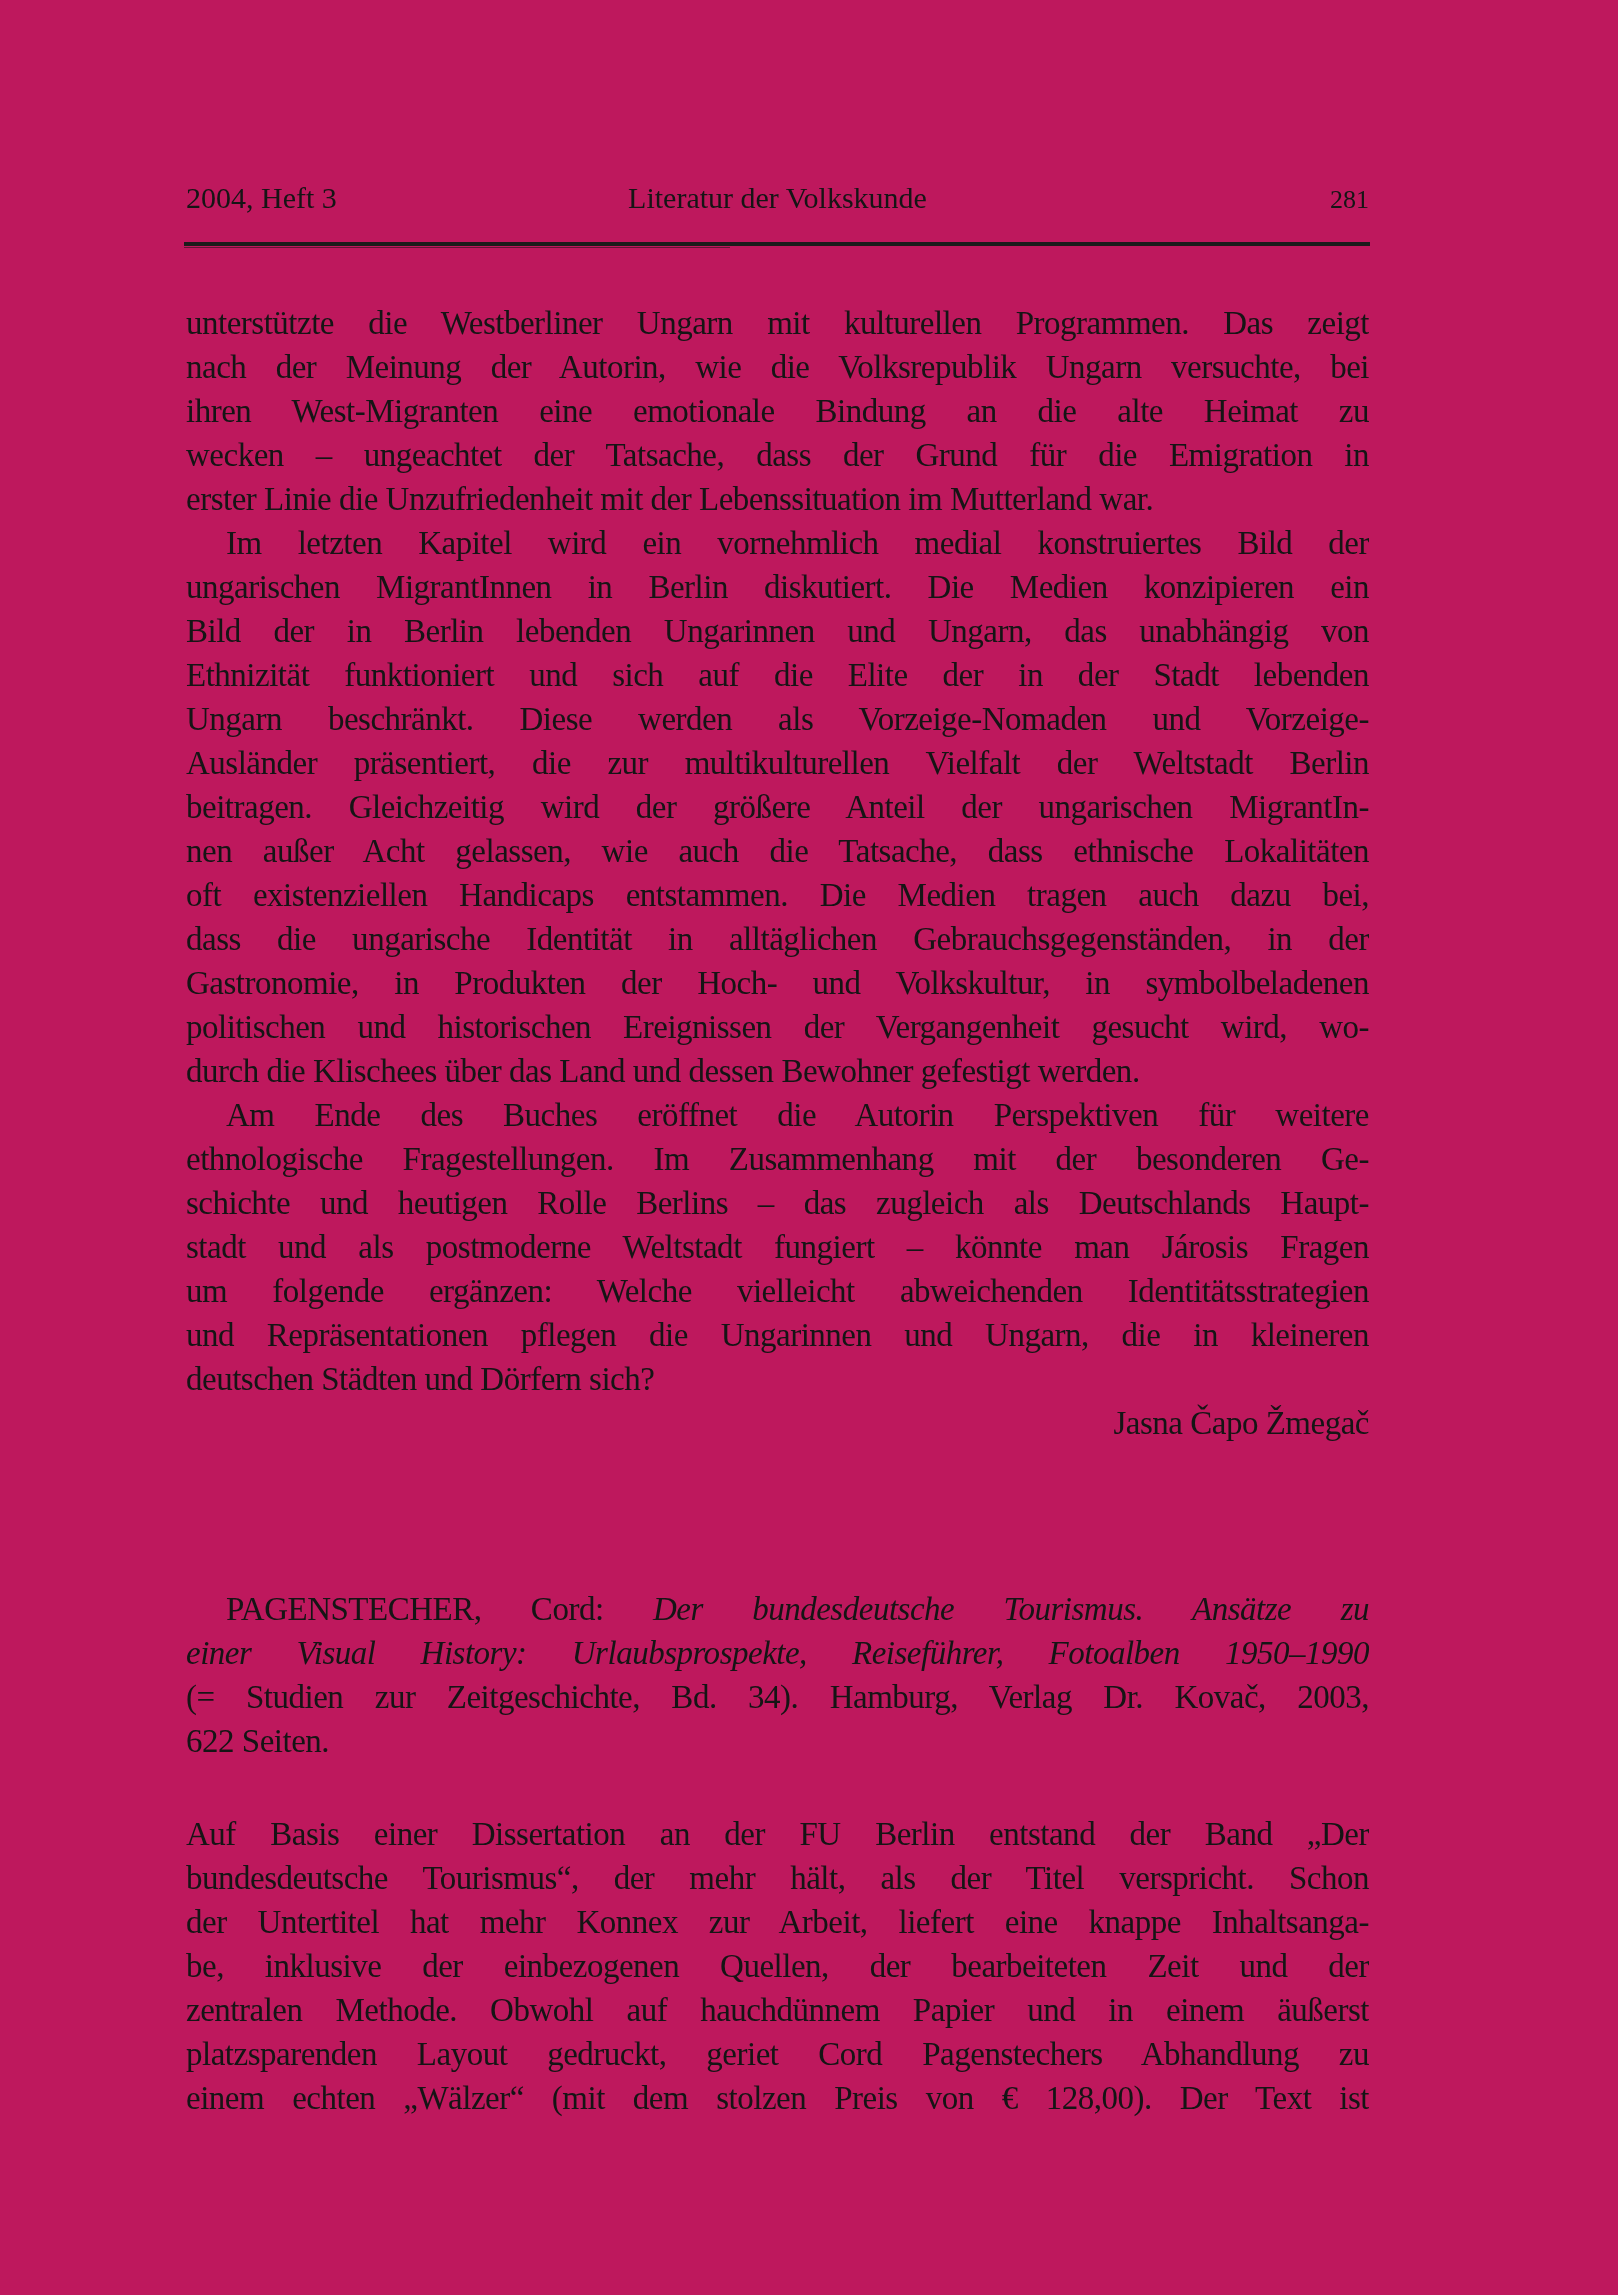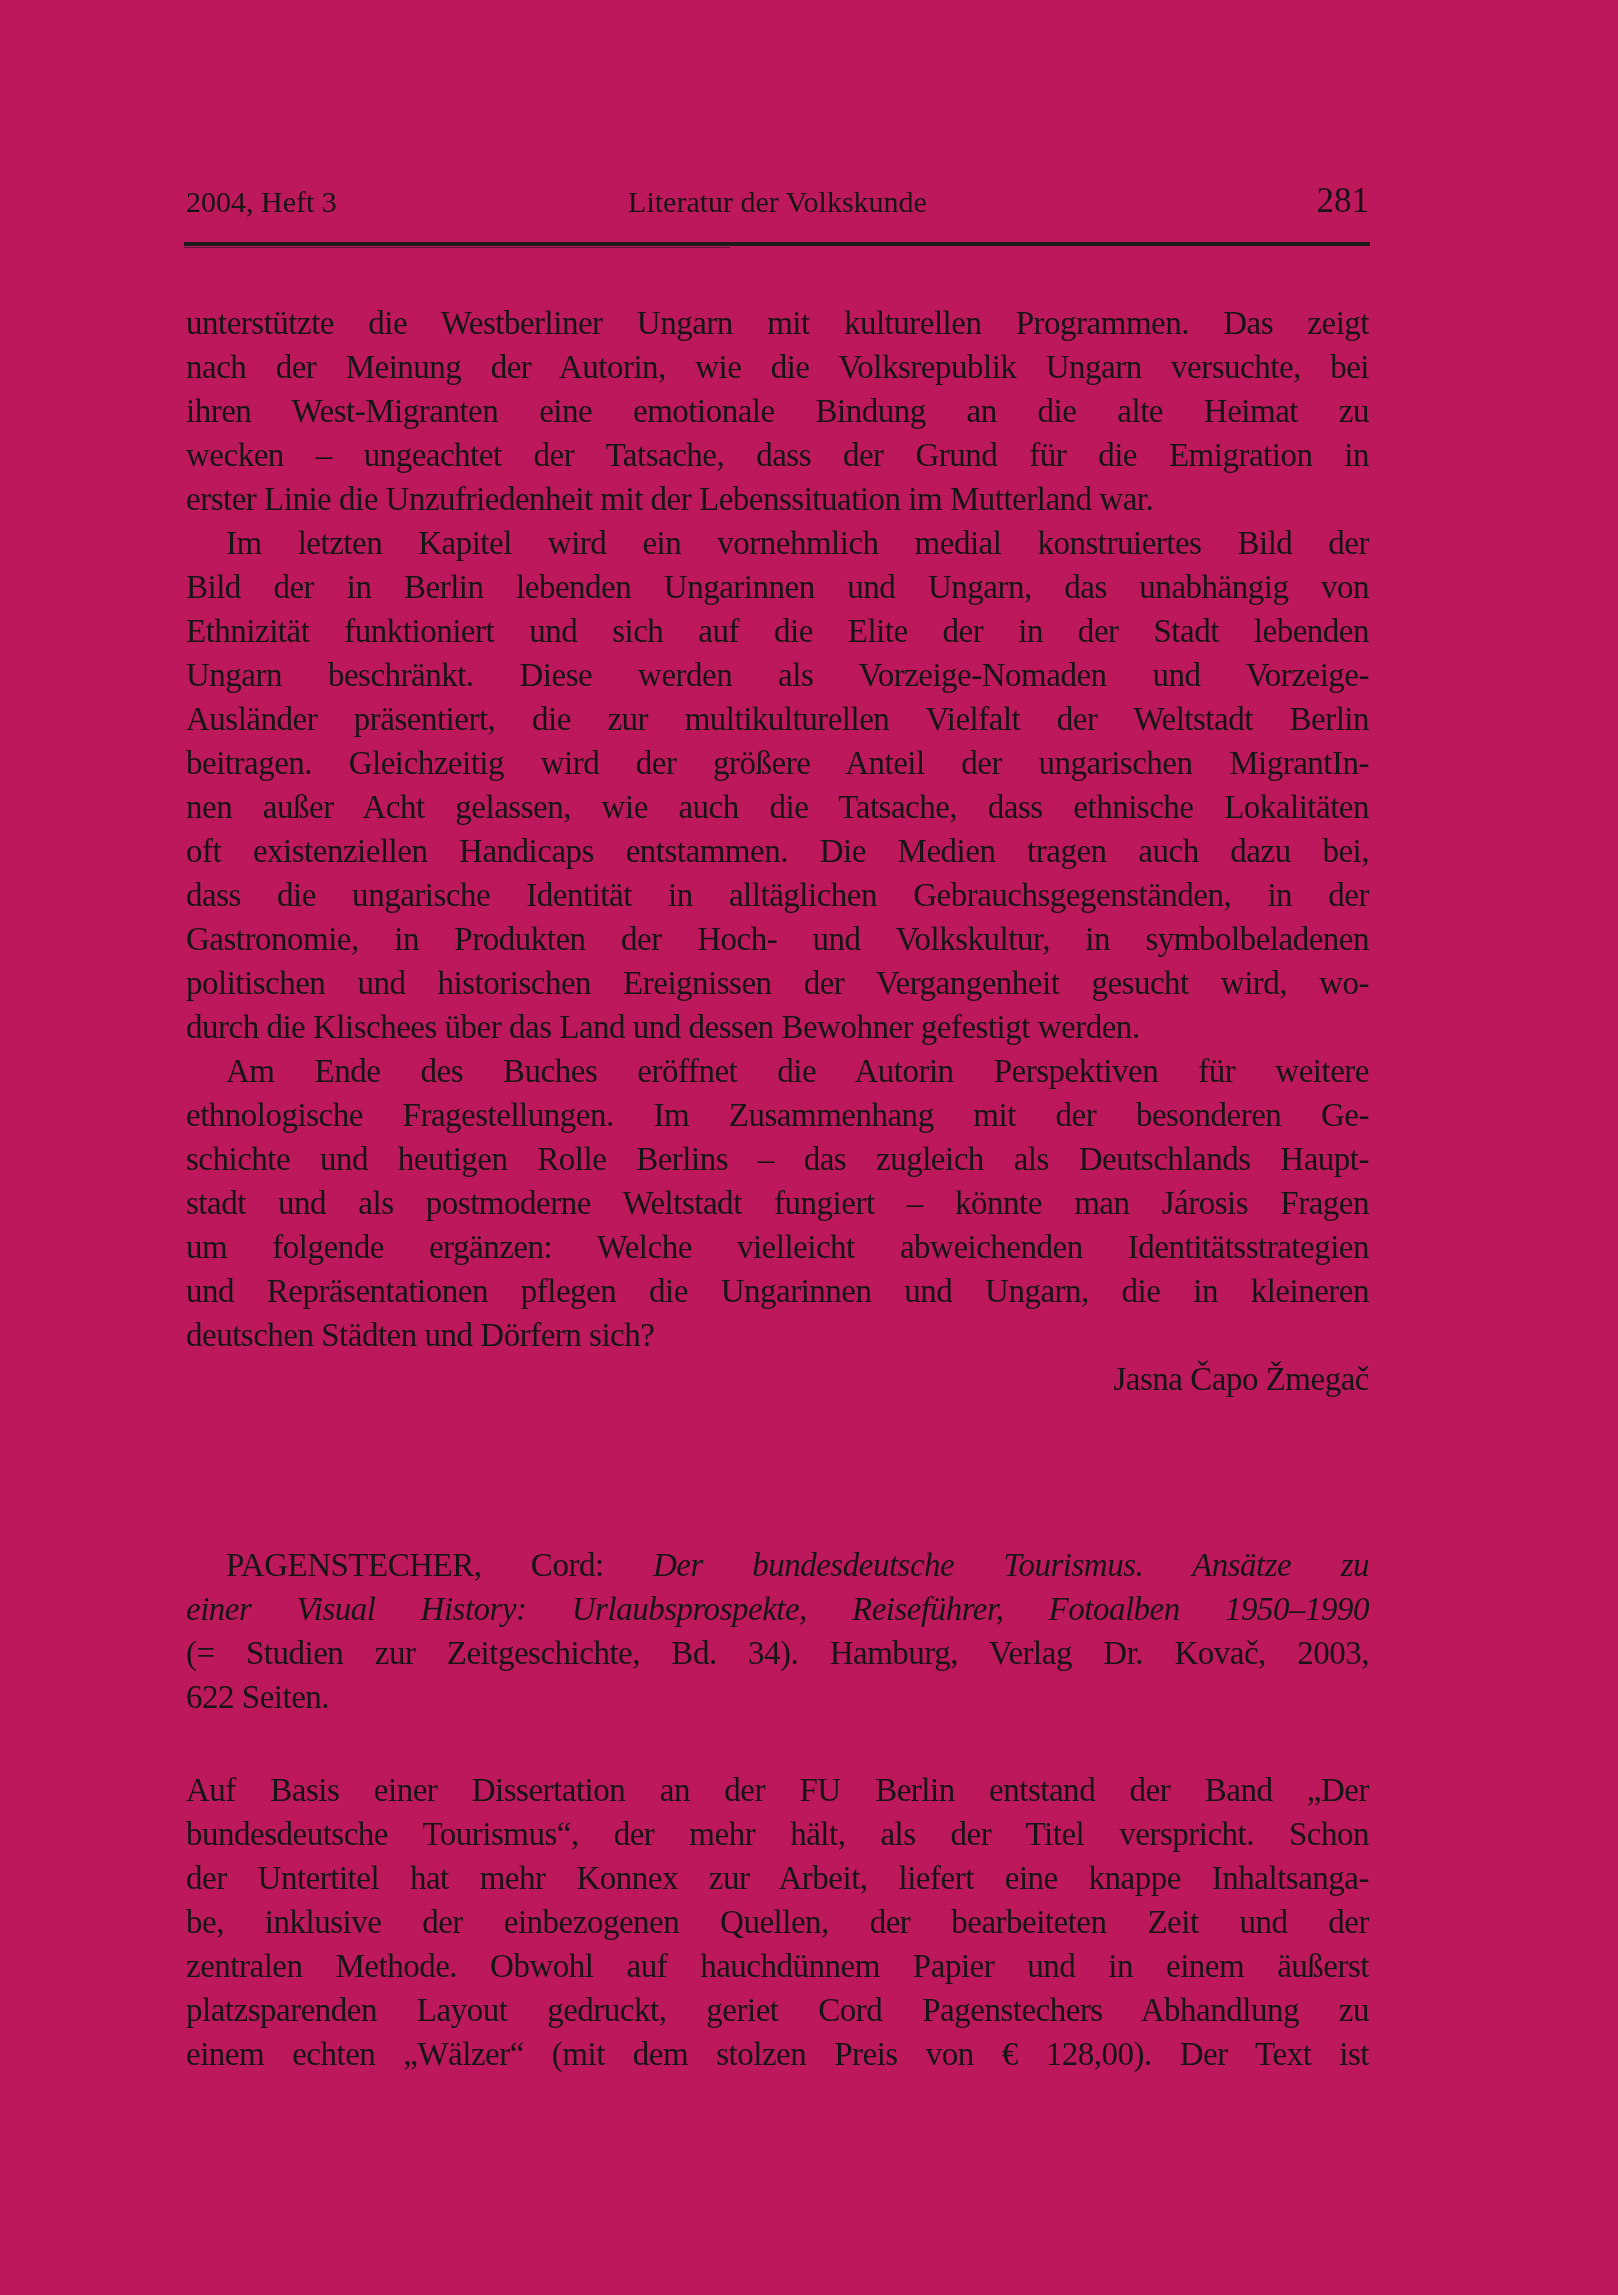--- a/index.html
+++ b/index.html
@@ -16,21 +16,21 @@
   
   .running-header {
     position: absolute;
     top: 183px; left: 186px; width: 1183px;
     display: flex; align-items: baseline;
     font-size: 30px; line-height: 1;
     white-space: nowrap;
   }
   .running-header .h-left  { flex: 1 1 0; text-align: left; }
   .running-header .h-center{ flex: 0 0 auto; text-align: center; }
-  .running-header .h-right { flex: 1 1 0; text-align: right; font-size: 35px; }
+  .running-header .h-right { flex: 1 1 0; text-align: right; font-size: 26px; }
 
   .header-rule {
     position: absolute;
     top: 242px; left: 184px; width: 1186px; height: 4px;
     background: #1b1b1b;
   }
   .header-rule::after {
     content: ""; position: absolute; left: 0; top: 4.9px;
     width: 46%; height: 1.6px; background: rgba(20,20,20,.55);
   }
@@ -71,20 +71,21 @@
   <div class="text-column" id="text-column">
       <div class="block block-continuation">
         <div class="line"><span>unterstützte die Westberliner Ungarn mit kulturellen Programmen. Das zeigt</span></div>
         <div class="line"><span>nach der Meinung der Autorin, wie die Volksrepublik Ungarn versuchte, bei</span></div>
         <div class="line"><span>ihren West-Migranten eine emotionale Bindung an die alte Heimat zu</span></div>
         <div class="line"><span>wecken – ungeachtet der Tatsache, dass der Grund für die Emigration in</span></div>
         <div class="line line-left"><span>erster Linie die Unzufriedenheit mit der Lebenssituation im Mutterland war.</span></div>
       </div>
       <div class="block block-kapitel-paragraph">
         <div class="line indent"><span>Im letzten Kapitel wird ein vornehmlich medial konstruiertes Bild der</span></div>
+        <div class="line"><span>ungarischen MigrantInnen in Berlin diskutiert. Die Medien konzipieren ein</span></div>
         <div class="line"><span>Bild der in Berlin lebenden Ungarinnen und Ungarn, das unabhängig von</span></div>
         <div class="line"><span>Ethnizität funktioniert und sich auf die Elite der in der Stadt lebenden</span></div>
         <div class="line"><span>Ungarn beschränkt. Diese werden als Vorzeige-Nomaden und Vorzeige-</span></div>
         <div class="line"><span>Ausländer präsentiert, die zur multikulturellen Vielfalt der Weltstadt Berlin</span></div>
         <div class="line"><span>beitragen. Gleichzeitig wird der größere Anteil der ungarischen MigrantIn-</span></div>
         <div class="line"><span>nen außer Acht gelassen, wie auch die Tatsache, dass ethnische Lokalitäten</span></div>
         <div class="line"><span>oft existenziellen Handicaps entstammen. Die Medien tragen auch dazu bei,</span></div>
         <div class="line"><span>dass die ungarische Identität in alltäglichen Gebrauchsgegenständen, in der</span></div>
         <div class="line"><span>Gastronomie, in Produkten der Hoch- und Volkskultur, in symbolbeladenen</span></div>
         <div class="line"><span>politischen und historischen Ereignissen der Vergangenheit gesucht wird, wo-</span></div>

